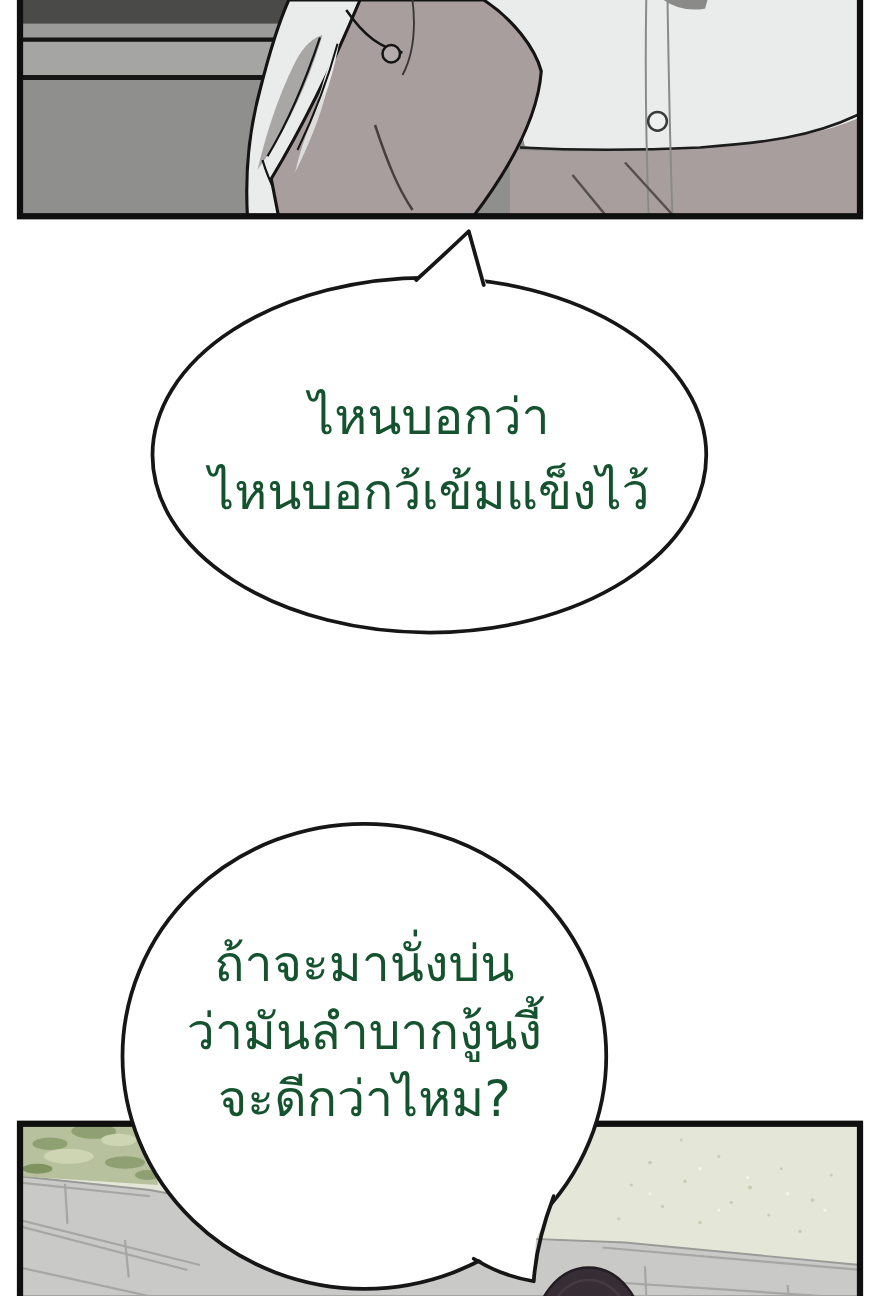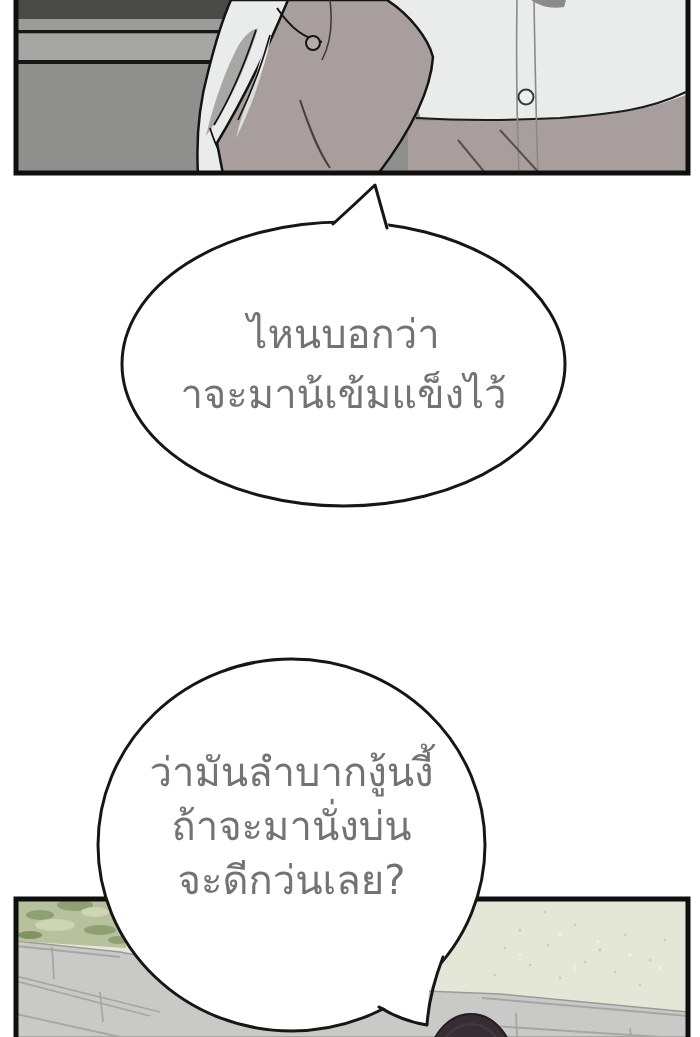--- a/index.html
+++ b/index.html
@@ -5,21 +5,21 @@
   html,body{margin:0;padding:0;background:#ffffff;}
   #stage{
     position:relative;width:700px;height:1037px;overflow:hidden;
     background:#ffffff;
     font-family:"DejaVu Sans","Liberation Sans",sans-serif;
   }
   #artwork{position:absolute;left:0;top:0;z-index:1;}
   .bubble-text{
     position:absolute;z-index:2;display:flex;flex-direction:column;
     justify-content:center;align-items:center;text-align:center;
-    color:#737373;font-size:40px;line-height:60px;font-weight:400;
+    color:#14532d;font-size:40px;line-height:60px;font-weight:400;
   }
   .bubble-text .line{display:block;white-space:nowrap;}
   #bubble1-text{left:122px;top:222px;width:443px;height:284px;}
   #bubble2-text{left:98px;top:659px;width:387px;height:372px;line-height:54px;padding-bottom:38px;box-sizing:border-box;}
 </style>
 </head>
 <body>
 
 <div id="stage">
 
@@ -159,22 +159,22 @@
 
     <g>
       <ellipse cx="291.5" cy="845" rx="193.5" ry="186" fill="#ffffff" stroke="#161616" stroke-width="3"></ellipse>
       <path d="M374,1002 L398,1016 L426,1025 L429,991 L445,956 L416,942 L390,980 Z" fill="#ffffff"></path>
       <path d="M379,1007 Q402,1021 427,1025 Q429,994 443,957" fill="none" stroke="#161616" stroke-width="3" stroke-linecap="round" stroke-linejoin="round"></path>
     </g>
   </svg>
 
   <div id="bubble1-text" class="bubble-text">
     <span class="line">ไหนบอกว่า</span>
-    <span class="line">าจะมาน้เข้มแข็งไว้</span>
+    <span class="line">ไหนบอกว้เข้มแข็งไว้</span>
   </div>
 
   <div id="bubble2-text" class="bubble-text">
+    <span class="line">ถ้าจะมานั่งบ่น</span>
     <span class="line">ว่ามันลำบากงู้นงี้</span>
-    <span class="line">ถ้าจะมานั่งบ่น</span>
-    <span class="line">จะดีกว่นเลย?</span>
+    <span class="line">จะดีกว่าไหม?</span>
   </div>
 
 </div>
 
 </body></html>

